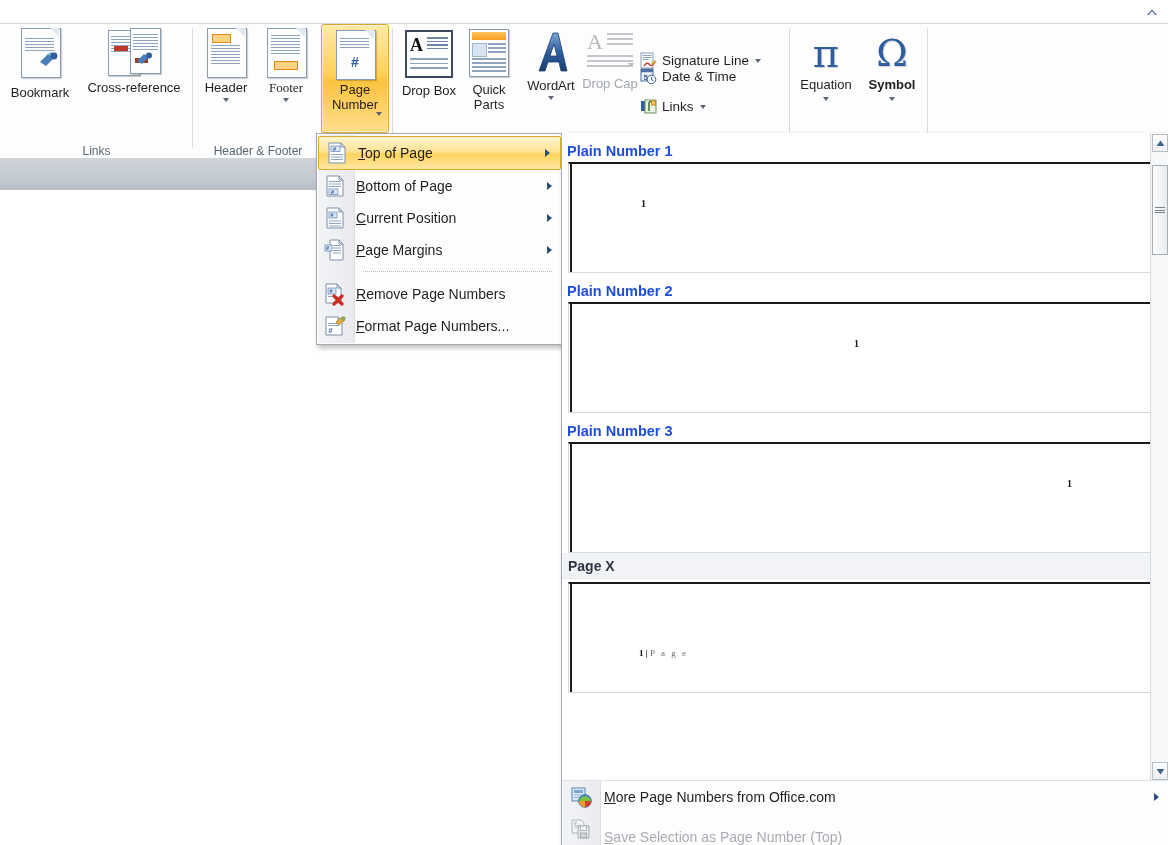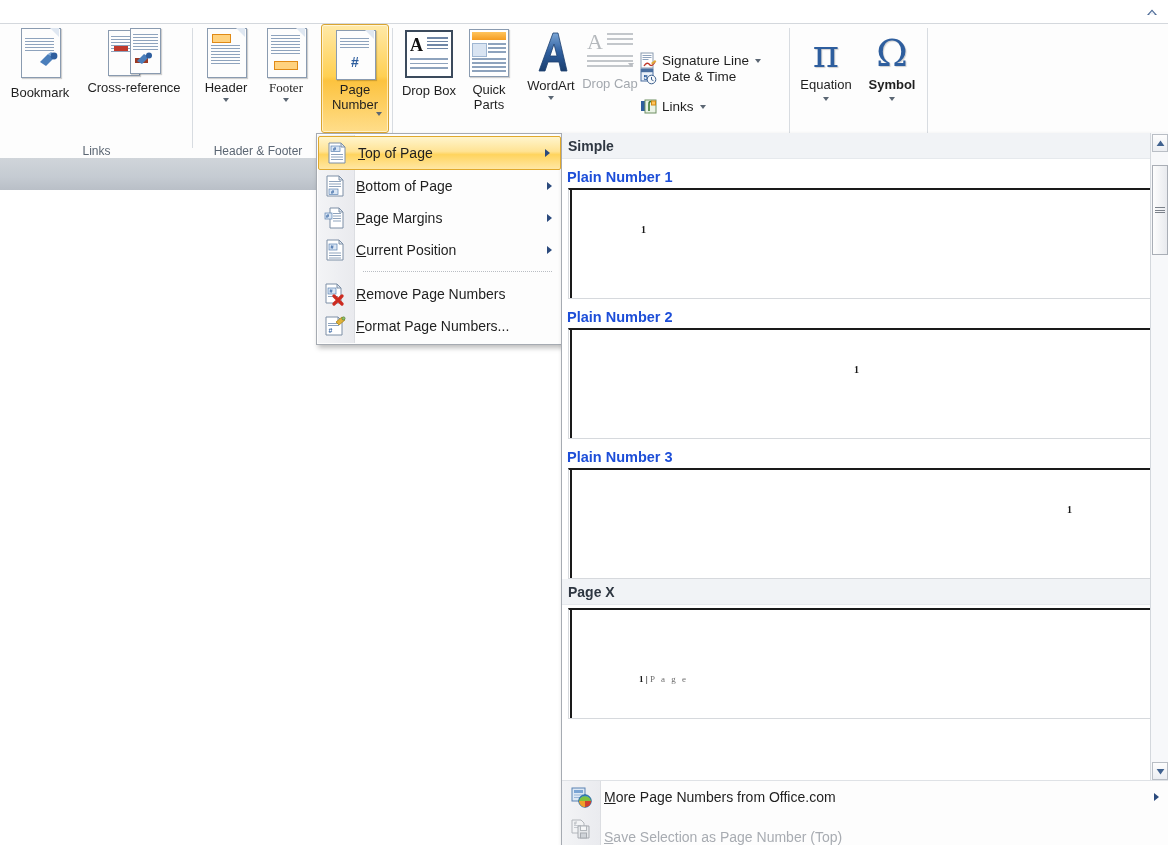--- a/index.html
+++ b/index.html
@@ -505,20 +505,38 @@
         <g fill="#8ea3bd">
             <rect x="6" y="7" width="12" height="1"></rect>
             <rect x="6" y="9.5" width="12" height="1"></rect>
             <rect x="6" y="12" width="12" height="1"></rect>
           </g>
         <rect x="6" y="15" width="9" height="5.5" fill="#dae6f4" stroke="#5b82b2" stroke-width="0.7"></rect>
         <text x="8" y="19.6" font-size="5.5" font-weight="bold" fill="#2e5e9e" font-family="Liberation Sans, sans-serif">#</text>
       </svg>
     </span>
     <span class="mlabel"><u>B</u><span>ottom of Page</span></span>
+    <span class="sub"></span>
+  </div>
+
+  <div class="mitem">
+    <span class="mic">
+      <svg width="24" height="24" viewBox="0 0 24 24">
+        <path d="M4 2 h12 l4 4 v16 H4 z" fill="#fff" stroke="#7c8fa6"></path>
+        <path d="M16 2 v4 h4 z" fill="#dfe7f1" stroke="#7c8fa6"></path>
+        <rect x="6" y="6" width="8" height="6" fill="#dae6f4" stroke="#5b82b2" stroke-width="0.7"></rect>
+        <text x="7.4" y="10.9" font-size="5.5" font-weight="bold" fill="#2e5e9e" font-family="Liberation Sans, sans-serif">#</text>
+        <g fill="#8ea3bd">
+            <rect x="6" y="14.5" width="12" height="1"></rect>
+            <rect x="6" y="17" width="12" height="1"></rect>
+            <rect x="6" y="19.5" width="12" height="1"></rect>
+          </g>
+      </svg>
+    </span>
+    <span class="mlabel"><u>C</u><span>urrent Position</span></span>
     <span class="sub"></span>
   </div>
 
   <div class="mitem">
     <span class="mic">
       <svg width="24" height="24" viewBox="0 0 24 24">
         <path d="M7 2 h9 l4 4 v16 H7 z" fill="#fff" stroke="#7c8fa6"></path>
         <path d="M16 2 v4 h4 z" fill="#dfe7f1" stroke="#7c8fa6"></path>
         <g fill="#8ea3bd">
             <rect x="10" y="7" width="8" height="1"></rect>
@@ -527,38 +545,20 @@
             <rect x="10" y="14.5" width="8" height="1"></rect>
           </g>
         <rect x="2" y="7" width="7" height="6" fill="#dae6f4" stroke="#5b82b2" stroke-width="0.7"></rect>
         <text x="3" y="11.9" font-size="5.5" font-weight="bold" fill="#2e5e9e" font-family="Liberation Sans, sans-serif">#</text>
       </svg>
     </span>
     <span class="mlabel"><u>P</u><span>age Margins</span></span>
     <span class="sub"></span>
   </div>
 
-  <div class="mitem">
-    <span class="mic">
-      <svg width="24" height="24" viewBox="0 0 24 24">
-        <path d="M4 2 h12 l4 4 v16 H4 z" fill="#fff" stroke="#7c8fa6"></path>
-        <path d="M16 2 v4 h4 z" fill="#dfe7f1" stroke="#7c8fa6"></path>
-        <rect x="6" y="6" width="8" height="6" fill="#dae6f4" stroke="#5b82b2" stroke-width="0.7"></rect>
-        <text x="7.4" y="10.9" font-size="5.5" font-weight="bold" fill="#2e5e9e" font-family="Liberation Sans, sans-serif">#</text>
-        <g fill="#8ea3bd">
-            <rect x="6" y="14.5" width="12" height="1"></rect>
-            <rect x="6" y="17" width="12" height="1"></rect>
-            <rect x="6" y="19.5" width="12" height="1"></rect>
-          </g>
-      </svg>
-    </span>
-    <span class="mlabel"><u>C</u><span>urrent Position</span></span>
-    <span class="sub"></span>
-  </div>
-
   <div class="msep"></div>
 
   <div class="mitem">
     <span class="mic">
       <svg width="24" height="24" viewBox="0 0 24 24">
         <path d="M3 2 h11 l4 4 v15 H3 z" fill="#fff" stroke="#7c8fa6"></path>
         <path d="M14 2 v4 h4 z" fill="#dfe7f1" stroke="#7c8fa6"></path>
         <rect x="5" y="6" width="8" height="6" fill="#dae6f4" stroke="#5b82b2" stroke-width="0.7"></rect>
         <text x="6.4" y="10.9" font-size="5.5" font-weight="bold" fill="#2e5e9e" font-family="Liberation Sans, sans-serif">#</text>
         <g fill="#8ea3bd">
@@ -584,21 +584,20 @@
         <circle cx="20.5" cy="4.4" r="1.6" fill="#8fbf6a" stroke="#4f7a35" stroke-width="0.6"></circle>
       </svg>
     </span>
     <span class="mlabel"><u>F</u><span>ormat Page Numbers...</span></span>
   </div>
 </div>
 
 <div id="gallery">
   <div id="gallery-scroll">
 
-    <div class="g-section">Simple</div>
 
     <div class="g-name">Plain Number 1</div>
     <div class="g-thumb" style="height:108px;">
       <span class="tl-edge"></span>
       <span class="tr-edge"></span>
       <span class="g-num" style="left:72px;">1</span>
     </div>
 
     <div class="g-name">Plain Number 2</div>
     <div class="g-thumb" style="height:108px;">

